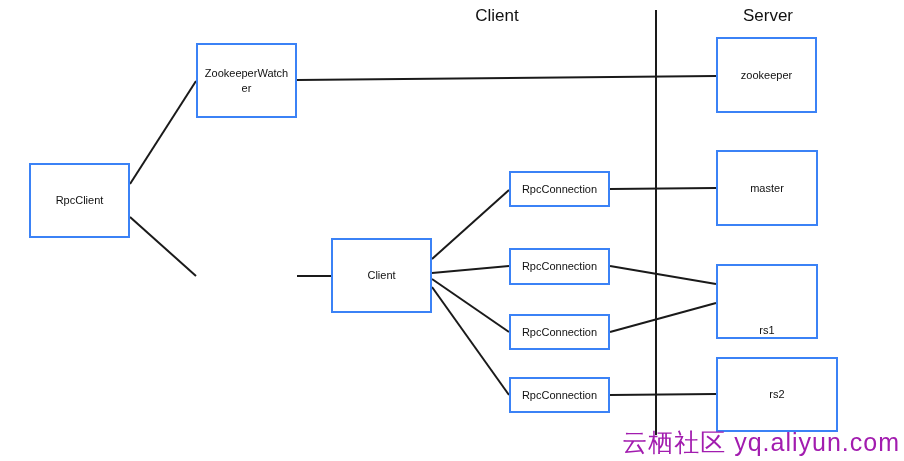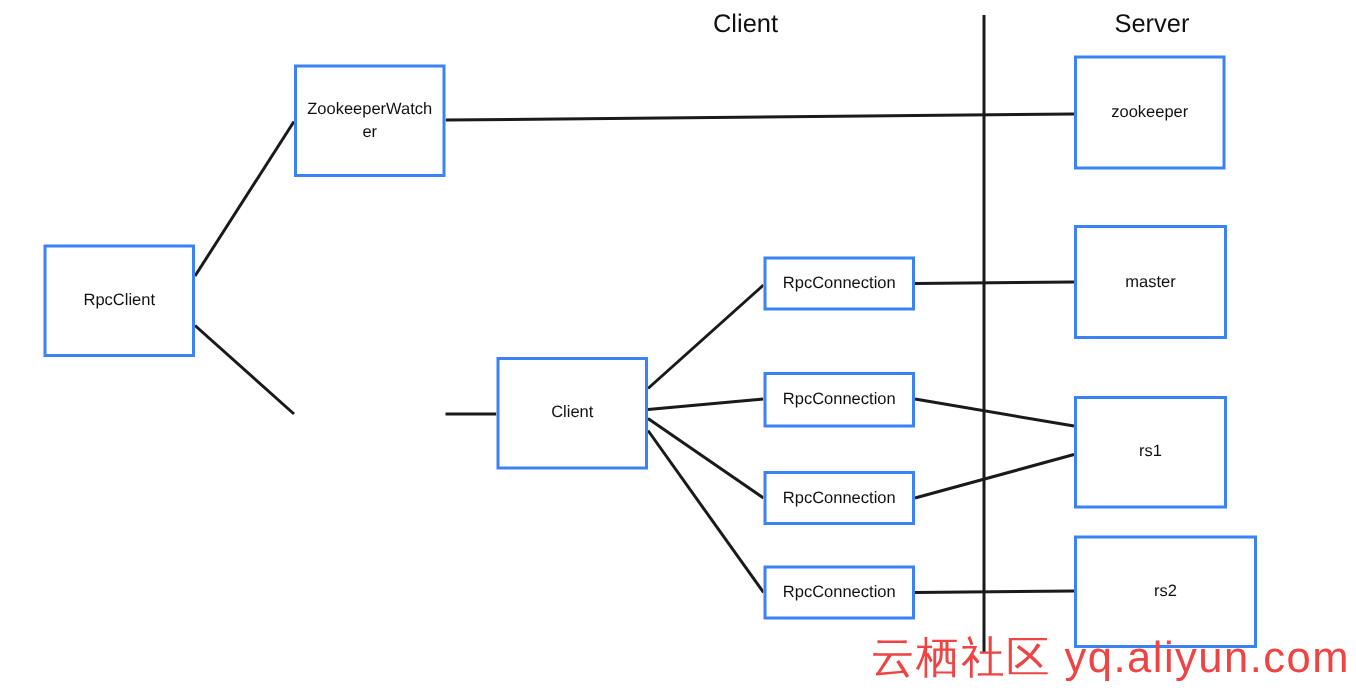--- a/index.html
+++ b/index.html
@@ -46,23 +46,23 @@
     position: absolute;
     width: 110px;
     text-align: center;
     font-size: 17px;
     color: #111111;
   }
   .watermark {
     position: absolute;
     right: 4px;
     bottom: 2px;
-    font-size: 29px;
+    font-size: 25px;
     letter-spacing: 1px;
-    color: #ef4444;
+    color: #a21caf;
     white-space: nowrap;
     user-select: none;
     margin-left: 41px;
   }
 </style>
 </head>
 <body>
 
 <div id="canvas">
 
@@ -115,21 +115,21 @@
   </div>
 
   <div class="node" style="left:716px; top:150px; width:102px; height:76px;">
     <span>master</span>
   </div>
 
   <div class="node" style="left:716px; top:37px; width:101px; height:76px;">
     <span>zookeeper</span>
   </div>
 
-  <div class="node" style="left:716px; top:264px; width:102px; height:75px;">
+  <div class="node" style="left:716px; top:264px; width:102px; height:75px;align-items:flex-end;">
     <span>rs1</span>
   </div>
 
   <div class="node" style="left:716px; top:357px; width:122px; height:75px;">
     <span>rs2</span>
   </div>
 
   <div class="watermark">云栖社区 yq.aliyun.com</div>
 
 </div>

